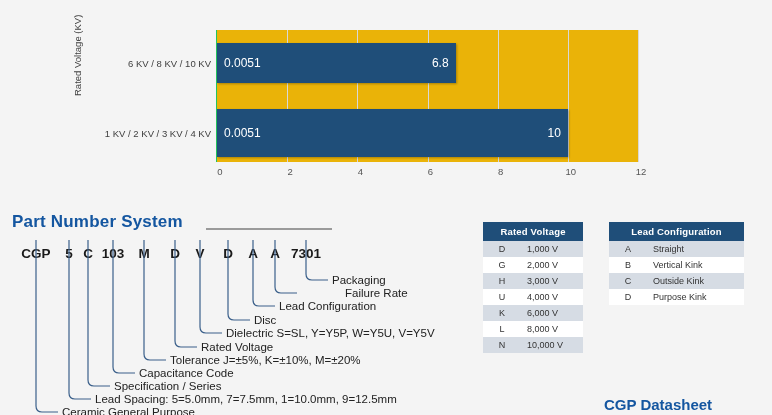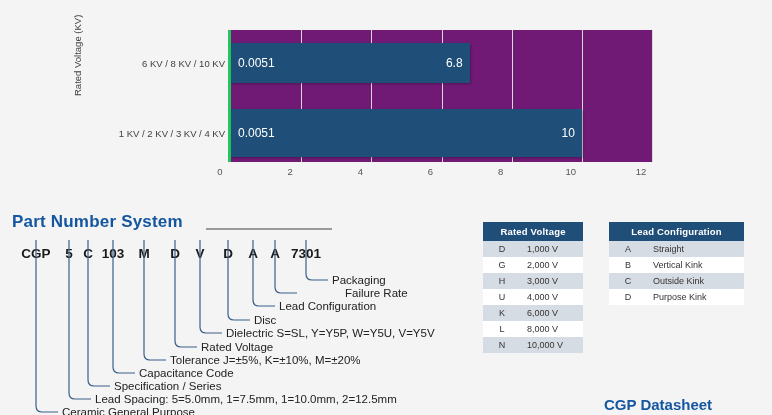--- a/index.html
+++ b/index.html
@@ -26,24 +26,24 @@
     left: 0; top: 6px;
     width: 772px;
     text-align: center;
     font-size: 14.5px;
     font-weight: 600;
     color: #3a3a3a;
     letter-spacing: .1px;
   }
   #plot-area {
     position: absolute;
-    left: 228px; top: 30px;
+    left: 216px; top: 30px;
     width: 421px; height: 132px;
-    background: #701a75;
-    border-left: 3px solid #22c55e;
+    background: #eab308;
+    border-left: 1px solid #22c55e;
   }
   .gridline {
     position: absolute;
     top: 0; bottom: 0;
     width: 1px;
     background: #d8d8d8;
   }
   .bar {
     position: absolute;
     background: #1f4e79;
@@ -315,14 +315,14 @@
 
 <div class="leader-label" style="left: 332px; top: 280px;">Packaging</div>
 <div class="leader-label" style="left: 301px; top: 293px; margin-left: 44px;">Failure Rate</div>
 <div class="leader-label" style="left: 279px; top: 306px;">Lead Configuration</div>
 <div class="leader-label" style="left: 254px; top: 320px;">Disc</div>
 <div class="leader-label" style="left: 226px; top: 333px;">Dielectric S=SL, Y=Y5P, W=Y5U, V=Y5V</div>
 <div class="leader-label" style="left: 201px; top: 347px;">Rated Voltage</div>
 <div class="leader-label" style="left: 170px; top: 360px;">Tolerance J=±5%, K=±10%, M=±20%</div>
 <div class="leader-label" style="left: 139px; top: 373px;">Capacitance Code</div>
 <div class="leader-label" style="left: 114px; top: 386px;">Specification / Series</div>
-<div class="leader-label" style="left: 95px; top: 399px;">Lead Spacing: 5=5.0mm, 1=7.5mm, 1=10.0mm, 2=12.5mm</div>
+<div class="leader-label" style="left: 95px; top: 399px;">Lead Spacing: 5=5.0mm, 7=7.5mm, 1=10.0mm, 9=12.5mm</div>
 <div class="leader-label" style="left: 62px; top: 412px;">Ceramic General Purpose</div>
 
 </body></html>

